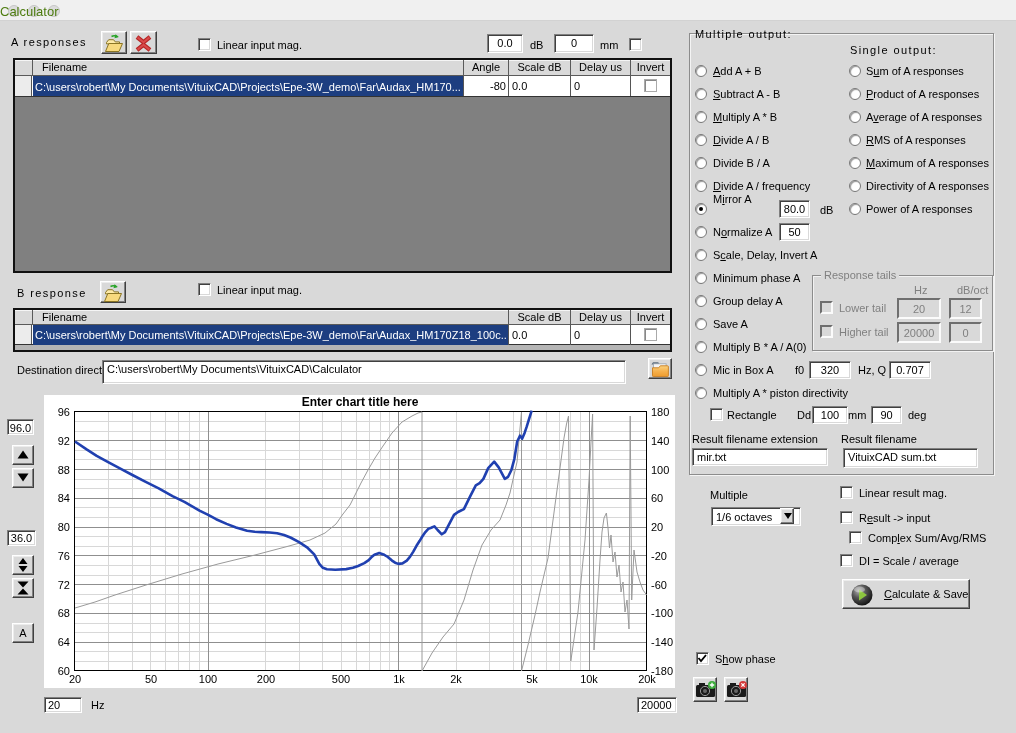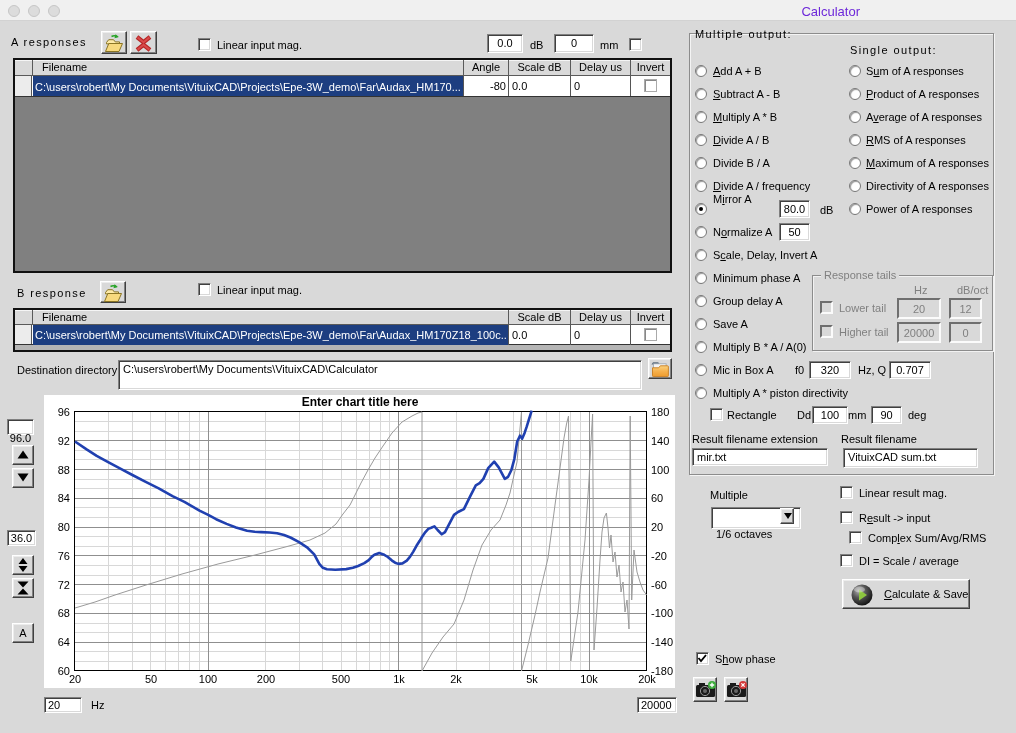--- a/index.html
+++ b/index.html
@@ -13,21 +13,21 @@
 .gray{color:#808080}
 .dis{background:#d9d9d9;border-top:2px solid #6f6f6f;border-left:2px solid #6f6f6f;border-right:2px solid #fbfbfb;border-bottom:2px solid #fbfbfb}
 .cbdis{width:13px;height:13px;background:#d9d9d9;border-top:2px solid #6f6f6f;border-left:2px solid #6f6f6f;border-right:2px solid #fbfbfb;border-bottom:2px solid #fbfbfb}
 svg{position:absolute}
 </style></head>
 <body>
 <div class="abs" style="left:0;top:0;width:1016px;height:21px;background:#f0f0f0;border-bottom:1px solid #d2d2d2"></div>
 <div class="abs" style="left:8px;top:5px;width:12px;height:12px;border-radius:50%;background:#dcdcdc;border:1px solid #c6c6c6"></div>
 <div class="abs" style="left:28px;top:5px;width:12px;height:12px;border-radius:50%;background:#dcdcdc;border:1px solid #c6c6c6"></div>
 <div class="abs" style="left:48px;top:5px;width:12px;height:12px;border-radius:50%;background:#dcdcdc;border:1px solid #c6c6c6"></div>
-<div class="abs" style="left:0;top:4px;width:860px;text-align:right;font-size:13px;color:#6d28d9">Calculator</div>
+<div class="abs" style="left:0;top:4px;width:860px;text-align:left;font-size:13px;color:#4d7c0f">Calculator</div>
 
 <div class="abs lbl hdr" style="left:11px;top:36px">A responses</div>
 <div class="abs btn" style="left:101px;top:31px;width:26px;height:23px">
     <svg width="24" height="21" viewBox="0 0 24 21" style="left:0px;top:1px">
 <path d="M9.5 3.5 q3 -1.8 6 0.3" fill="none" stroke="#28a428" stroke-width="1.5"></path>
 <path d="M13.5 1.2 l3.4 2.8 -4.4 1.2 z" fill="#28a428"></path>
 <path d="M4.5 9.5 l2.2 -2.8 h4.8 l1.8 2.2 h4.2 v2 h-13 z" fill="#fdeaa8" stroke="#8a7524" stroke-width="1"></path>
 <path d="M3.5 18.5 L6.8 10.5 H20.5 L17 18.5 Z" fill="#f7d97e" stroke="#8a7524" stroke-width="1"></path>
 </svg>
   </div>
@@ -89,21 +89,21 @@
       <div class="abs" style="left:0;top:0;width:17px;height:19px;background:#ececec;border-right:1px solid #555"></div>
       <div class="abs" style="left:18px;top:0;width:475px;height:20px;background:#1d3e80;color:#fff;padding:4px 0 0 2px;white-space:nowrap;overflow:hidden">C:\users\robert\My Documents\VituixCAD\Projects\Epe-3W_demo\Far\Audax_HM170Z18_100c..</div>
       <div class="abs" style="left:493px;top:0;width:62px;height:20px;border-left:1px solid #555;padding:4px 0 0 3px">0.0</div>
       <div class="abs" style="left:555px;top:0;width:60px;height:20px;border-left:1px solid #555;padding:4px 0 0 3px">0</div>
       <div class="abs" style="left:615px;top:0;width:40px;height:20px;border-left:1px solid #555"></div>
       <div class="abs" style="left:629px;top:3px;width:13px;height:13px;background:#fff;border:1px solid #aaa;box-shadow:inset 1px 1px 0 #888"></div>
     </div>
   </div>
 
 <div class="abs lbl" style="left:17px;top:364px">Destination directory</div>
-<div class="abs inp" style="left:118px;top:360px;width:524px;height:30px;padding:2px 15px 0 4px;white-space:nowrap">C:\users\robert\My Documents\VituixCAD\Calculator</div>
+<div class="abs inp" style="left:102px;top:360px;width:524px;height:24px;padding:2px 15px 0 4px;white-space:nowrap">C:\users\robert\My Documents\VituixCAD\Calculator</div>
 <div class="abs btn" style="left:648px;top:358px;width:24px;height:21px">
     <svg width="20" height="20" viewBox="0 0 20 20" style="left:1px;top:0px">
 <defs>
         <linearGradient id="fg" x1="0" y1="0" x2="0" y2="1">
 <stop offset="0" stop-color="#fbd37e"></stop>
           <stop offset="0.5" stop-color="#f6b14e"></stop>
           <stop offset="1" stop-color="#ee9c2e"></stop>
 </linearGradient>
       </defs>
 <path d="M3 3.2 h5.2 l1.6 2.4 h-8.3 z" fill="#5c6c7c"></path>
@@ -151,21 +151,21 @@
       <text x="545" y="288" text-anchor="middle">10k</text>
       <text x="603" y="288" text-anchor="middle">20k</text>
     </g>
 <g fill="none" stroke="#9a9a9a" stroke-width="1">
       <path d="M31 213 L51 207 L71 200 L102 190 L138 179 L174 169 L211 160 L245 151 L266 145 L281 138 L292 129 L299 119 L306 110 L312 98 L317 88 L324 75 L331 63 L339 51 L348 38 L358 27 L368 21 L374 18 L378 17 L378 276 M378 276 L388 258 L399 242 L410 229 L420 205 L429 175 L438 150 L447 135 L456 125 L462 110 L466 98 L470 80 L473 67 L475.5 39 L477.5 17 L477.5 276 M477.5 276 L484 250 L491 220 L496 197 L504 163 L511 110 L516 73 L520 43 L522.5 29 L524.5 21 L526.8 266 M526.8 266 L534 217 L541 145 L545 85 L547 47 L548.6 19 L550 255"></path>
       <path d="M550 255 L553 213 L556 165 L558 137 L560 123 L562.4 118 L564 133 L565.5 153 L567 140 L569 167 L571 157 L573 182 L575 170 L577 197 L579 187 L581 217 L583 205 L585 234 L586.2 21 L587.7 205 L590 155 L593 177 L596 187 L599 195 L602.6 200"></path>
     </g>
 <path d="M31.0 46.5 L42.6 54.4 L52.7 60.9 L64.6 67.4 L77.3 74.2 L88.4 80.0 L101.7 86.8 L114.7 93.3 L128.5 101.2 L140.4 106.9 L155.5 115.6 L164.2 119.9 L172.1 124.2 L182.6 128.9 L192.0 132.5 L203.1 135.7 L210.5 136.8 L217.3 137.1 L225.6 137.5 L233.1 138.2 L240.0 140.0 L246.4 142.5 L255.1 147.2 L263.0 152.3 L270.2 159.4 L275.3 168.8 L278.9 172.8 L282.9 174.2 L291.3 174.7 L302.2 174.1 L308.9 172.8 L314.1 171.0 L320.3 168.1 L324.7 165.2 L328.0 161.6 L330.4 159.8 L333.3 158.7 L335.2 158.0 L339.5 159.4 L343.8 162.0 L348.0 165.6 L351.1 167.7 L354.3 168.9 L358.5 168.4 L362.8 165.6 L366.1 161.6 L369.3 156.6 L372.5 150.8 L375.7 145.8 L378.3 141.5 L381.4 137.1 L384.3 133.9 L387.2 132.8 L390.4 131.4 L393.6 135.0 L397.8 139.3 L401.0 137.1 L406.2 127.1 L410.0 119.9 L414.0 117.0 L419.9 114.1 L425.9 101.9 L431.8 90.4 L435.6 88.2 L439.4 83.9 L444.2 73.1 L450.2 66.6 L454.7 72.4 L460.8 83.9 L464.1 81.8 L467.3 75.3 L470.4 63.8 L473.2 46.5 L476.0 40.7 L478.2 43.6 L480.6 37.9 L482.8 31.4 L485.4 22.8 L487.7 15.6" fill="none" stroke="#2040b0" stroke-width="2.6" stroke-linejoin="round"></path>
 </svg>
 
-<div class="abs inp" style="left:7px;top:419px;width:27px;height:16px;text-align:center;padding-top:12px">96.0</div>
+<div class="abs inp" style="left:7px;top:419px;width:27px;height:16px;text-align:center;padding-top:2px">96.0</div>
 <div class="abs btn" style="left:12px;top:445px;width:22px;height:20px">
     <svg width="20" height="18" viewBox="0 0 20 18">
       <path d="M10 4.5 L15.5 12.5 H4.5 Z" fill="#000"></path>
     </svg>
   </div>
 <div class="abs btn" style="left:12px;top:468px;width:22px;height:20px">
     <svg width="20" height="18" viewBox="0 0 20 18">
       <path d="M10 12.5 L4.5 4.5 H15.5 Z" fill="#000"></path>
     </svg>
   </div>
@@ -260,21 +260,21 @@
 <div class="abs inp" style="left:812px;top:406px;width:36px;height:18px;text-align:center;padding-top:2px">100</div>
 <div class="abs lbl" style="left:848px;top:409px">mm</div>
 <div class="abs inp" style="left:871px;top:406px;width:31px;height:18px;text-align:center;padding-top:2px">90</div>
 <div class="abs lbl" style="left:908px;top:409px">deg</div>
 <div class="abs lbl" style="left:692px;top:433px">Result filename extension</div>
 <div class="abs lbl" style="left:841px;top:433px">Result filename</div>
 <div class="abs inp" style="left:692px;top:448px;width:136px;height:18px;padding:2px 0 0 4px">mir.txt</div>
 <div class="abs inp" style="left:843px;top:448px;width:135px;height:18px;padding:2px 0 16px 4px">VituixCAD sum.txt</div>
 
 <div class="abs lbl" style="left:710px;top:489px">Multiple</div>
-<div class="abs inp" style="left:711px;top:507px;width:90px;height:19px;padding:20px 0 0 4px">1/6 octaves</div>
+<div class="abs inp" style="left:711px;top:507px;width:90px;height:19px;padding:3px 0 0 4px">1/6 octaves</div>
 <div class="abs btn" style="left:780px;top:508px;width:14px;height:16px">
     <svg width="14" height="13" viewBox="0 0 14 13" style="left:0;top:0">
       <path d="M7 10 L3 4 H11 Z" fill="#000"></path>
     </svg>
   </div>
 <div class="abs cb" style="left:840px;top:486px"></div>
 <div class="abs lbl" style="left:859px;top:487px">Linear result mag.</div>
 <div class="abs cb" style="left:840px;top:511px"></div>
 <div class="abs lbl" style="left:859px;top:512px">R<u>e</u>sult -&gt; input</div>
 <div class="abs cb" style="left:849px;top:531px"></div>

